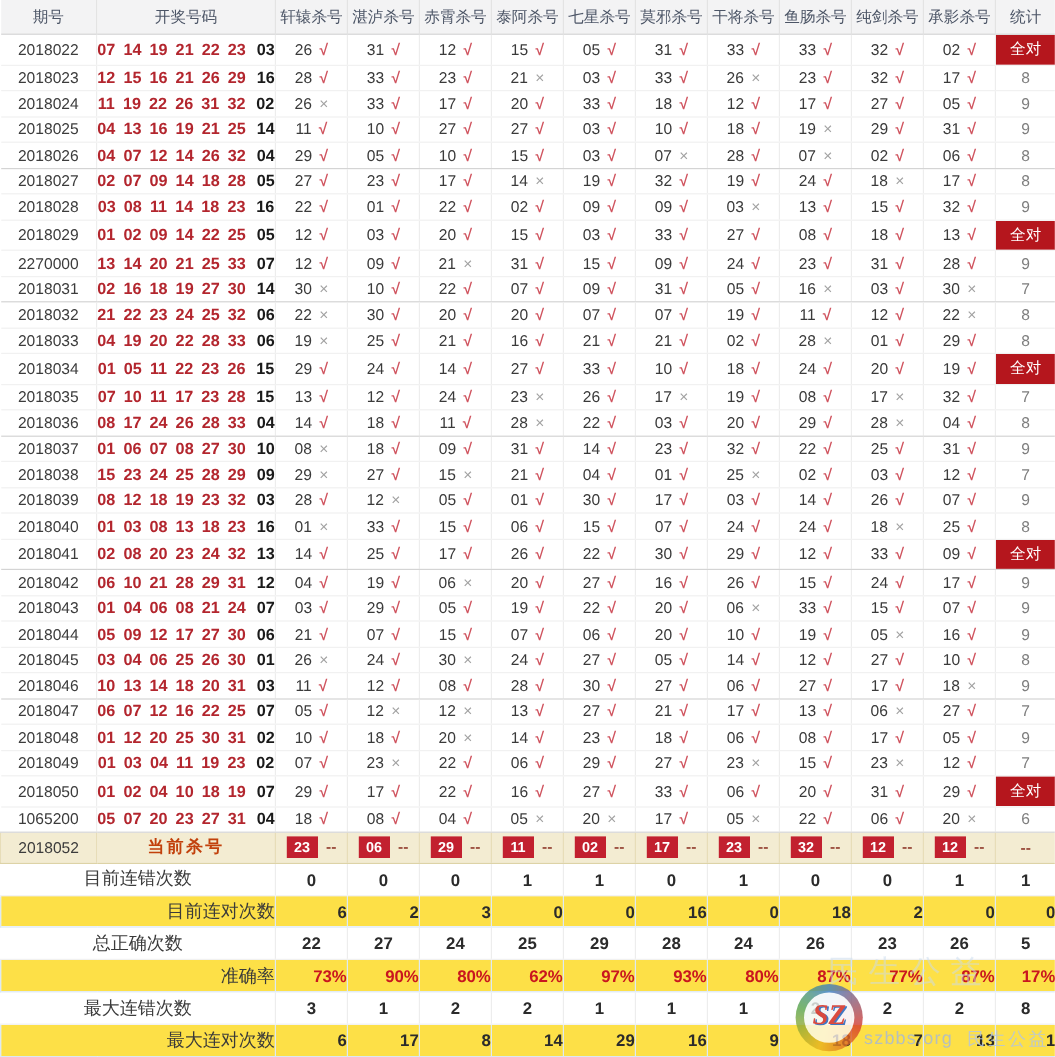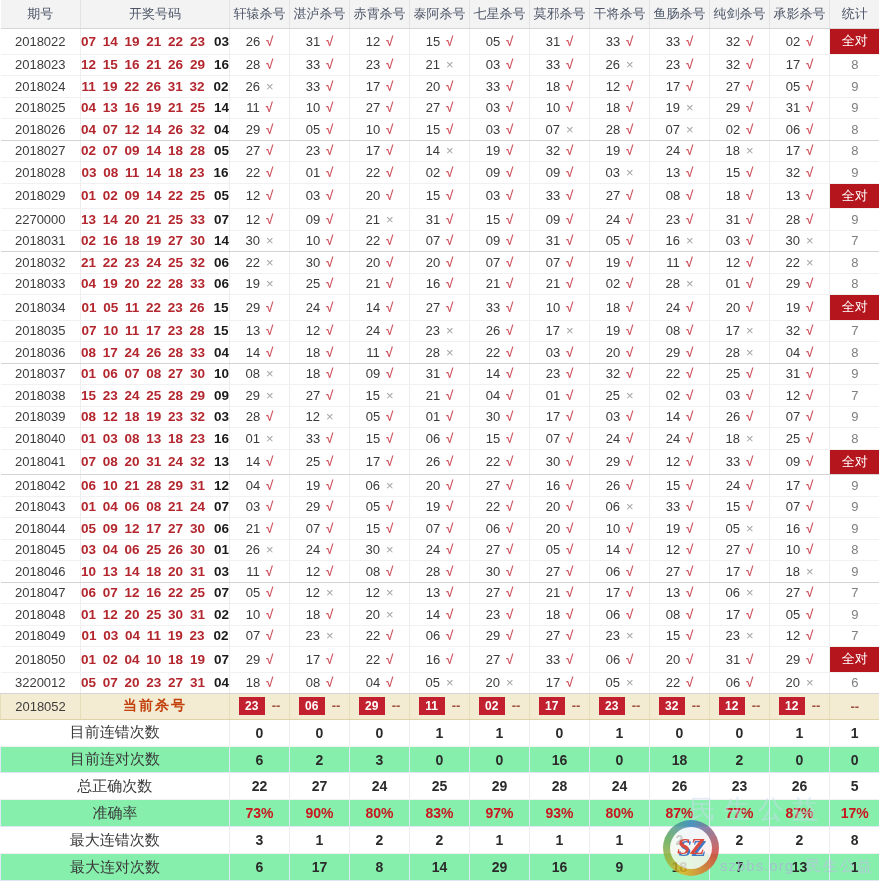--- a/index.html
+++ b/index.html
@@ -28,21 +28,21 @@
   .mk.n{color:#a2a2a2;font-weight:400;}
   .stat{color:#7e7e7e;}
   .stat.all{background:#b5161d;color:#fff;margin-left:35px;}
   tr.current td{background:#f3ecd2;border-bottom:1px solid #ddd3a6;border-left:1px solid #e7ddb8;}
   .cur-label{font-weight:bold;color:#c2410c;font-size:14px;letter-spacing:2px;}
   .curbox{display:inline-block;min-width:16px;background:#c2202f;color:#fff;font-weight:bold;font-size:12px;padding:2px 5px;}
   .curdash{color:#9c5040;font-weight:bold;margin-left:7px;}
   .curd{color:#9c5040;font-weight:bold;}
   .slabel{font-size:15px;color:#3a3a3a;}
   .sval{font-weight:bold;font-size:14px;color:#2b2b2b;}
-  tr.alt td{background:#86efac;border-bottom:1px solid #dbe8f4;border-left:1px solid #dde9f4;}
+  tr.alt td{background:#fde047;border-bottom:1px solid #dbe8f4;border-left:1px solid #dde9f4;text-align:right;}
   tr.acc .sval{color:#c9161f;}
   .wm-big{position:absolute;left:690px;top:792px;font-size:26px;color:#cadcee;opacity:.5;letter-spacing:8px;pointer-events:none;z-index:5;}
   .wm-ring{position:absolute;left:663px;top:820px;width:56px;height:56px;border-radius:50%;
     background:conic-gradient(#3b7fc4,#d8382c 30%,#e9b31c 55%,#58a449 80%,#3b7fc4);opacity:.8;pointer-events:none;z-index:5;}
   .wm-ring::before{content:"";position:absolute;left:7px;top:7px;width:42px;height:42px;border-radius:50%;background:rgba(255,255,255,.92);}
   .wm-sz{position:absolute;left:663px;top:833px;width:56px;text-align:center;font-weight:bold;font-style:italic;
     font-size:24px;color:#d8382c;text-shadow:1.5px 1.5px 0 #2e6bbf;opacity:.9;pointer-events:none;z-index:6;font-family:Liberation Serif, serif;}
   .wm-site{position:absolute;left:720px;top:857px;font-size:15px;color:#a9bad2;opacity:.85;letter-spacing:1px;pointer-events:none;z-index:6;}
   .wm-slogan{position:absolute;left:806px;top:857px;font-size:15px;color:#b6c6dc;opacity:.85;letter-spacing:2px;pointer-events:none;z-index:6;}
 </style>
@@ -363,21 +363,21 @@
         <td class="kill"><span class="kn">15</span><span class="mk y">√</span></td>
         <td class="kill"><span class="kn">07</span><span class="mk y">√</span></td>
         <td class="kill"><span class="kn">24</span><span class="mk y">√</span></td>
         <td class="kill"><span class="kn">24</span><span class="mk y">√</span></td>
         <td class="kill"><span class="kn">18</span><span class="mk n">×</span></td>
         <td class="kill"><span class="kn">25</span><span class="mk y">√</span></td>
         <td class="stat">8</td>
       </tr>
       <tr class="grp">
         <td class="period">2018041</td>
-        <td class="draw"><span class="reds">07 08 20 31 24 32</span><span class="blueb">13</span></td>
+        <td class="draw"><span class="reds">02 08 20 23 24 32</span><span class="blueb">13</span></td>
         <td class="kill"><span class="kn">14</span><span class="mk y">√</span></td>
         <td class="kill"><span class="kn">25</span><span class="mk y">√</span></td>
         <td class="kill"><span class="kn">17</span><span class="mk y">√</span></td>
         <td class="kill"><span class="kn">26</span><span class="mk y">√</span></td>
         <td class="kill"><span class="kn">22</span><span class="mk y">√</span></td>
         <td class="kill"><span class="kn">30</span><span class="mk y">√</span></td>
         <td class="kill"><span class="kn">29</span><span class="mk y">√</span></td>
         <td class="kill"><span class="kn">12</span><span class="mk y">√</span></td>
         <td class="kill"><span class="kn">33</span><span class="mk y">√</span></td>
         <td class="kill"><span class="kn">09</span><span class="mk y">√</span></td>
@@ -512,21 +512,21 @@
         <td class="kill"><span class="kn">16</span><span class="mk y">√</span></td>
         <td class="kill"><span class="kn">27</span><span class="mk y">√</span></td>
         <td class="kill"><span class="kn">33</span><span class="mk y">√</span></td>
         <td class="kill"><span class="kn">06</span><span class="mk y">√</span></td>
         <td class="kill"><span class="kn">20</span><span class="mk y">√</span></td>
         <td class="kill"><span class="kn">31</span><span class="mk y">√</span></td>
         <td class="kill"><span class="kn">29</span><span class="mk y">√</span></td>
         <td class="stat all">全对</td>
       </tr>
       <tr class="grp">
-        <td class="period">3220012</td>
+        <td class="period">1065200</td>
         <td class="draw"><span class="reds">05 07 20 23 27 31</span><span class="blueb">04</span></td>
         <td class="kill"><span class="kn">18</span><span class="mk y">√</span></td>
         <td class="kill"><span class="kn">08</span><span class="mk y">√</span></td>
         <td class="kill"><span class="kn">04</span><span class="mk y">√</span></td>
         <td class="kill"><span class="kn">05</span><span class="mk n">×</span></td>
         <td class="kill"><span class="kn">20</span><span class="mk n">×</span></td>
         <td class="kill"><span class="kn">17</span><span class="mk y">√</span></td>
         <td class="kill"><span class="kn">05</span><span class="mk n">×</span></td>
         <td class="kill"><span class="kn">22</span><span class="mk y">√</span></td>
         <td class="kill"><span class="kn">06</span><span class="mk y">√</span></td>
@@ -588,21 +588,21 @@
         <td class="sval">26</td>
         <td class="sval">23</td>
         <td class="sval">26</td>
         <td class="sval">5</td>
       </tr>
       <tr class="alt acc">
         <td class="slabel" colspan="2">准确率</td>
         <td class="sval">73%</td>
         <td class="sval">90%</td>
         <td class="sval">80%</td>
-        <td class="sval">83%</td>
+        <td class="sval">62%</td>
         <td class="sval">97%</td>
         <td class="sval">93%</td>
         <td class="sval">80%</td>
         <td class="sval">87%</td>
         <td class="sval">77%</td>
         <td class="sval">87%</td>
         <td class="sval">17%</td>
       </tr>
       <tr>
         <td class="slabel" colspan="2">最大连错次数</td>

